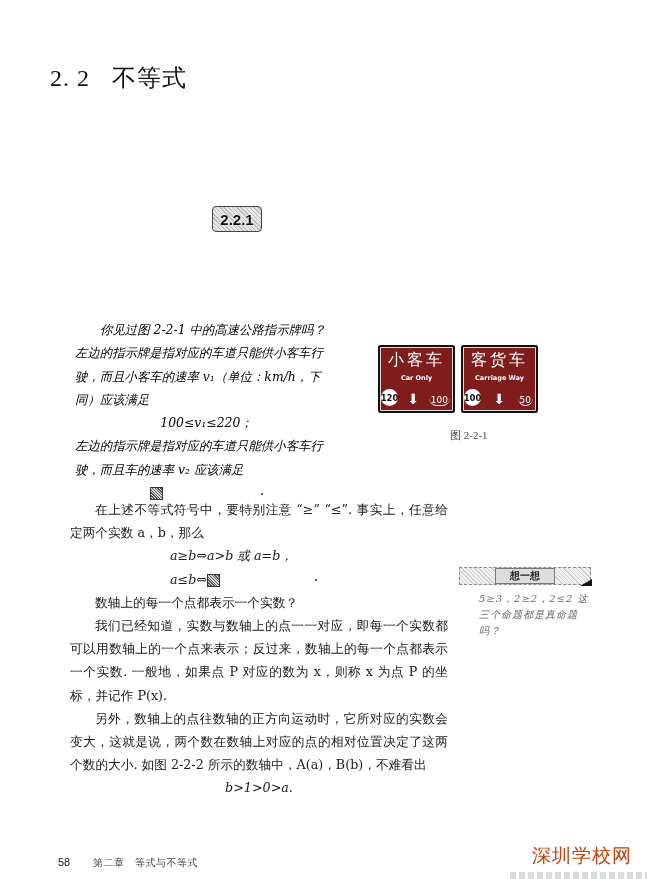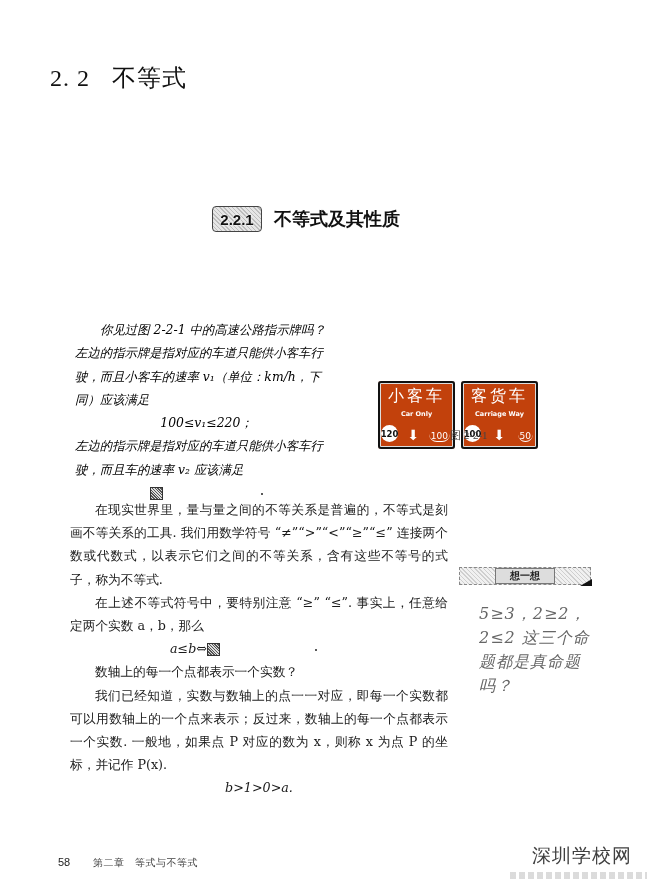--- a/index.html
+++ b/index.html
@@ -30,23 +30,23 @@
   .indent { text-indent: 25px; }
   .center { text-align: center; }
   .blank-box {
     display: inline-block; width: 11px; height: 11px; border: 1px solid #333;
     background: repeating-linear-gradient(45deg, #555 0 1px, #ddd 1px 2px);
     vertical-align: middle;
   }
   .dot { display: inline-block; width: 2px; height: 2px; background: #222; border-radius: 50%; vertical-align: middle; }
   .signs { left: 378px; top: 345px; display: flex; gap: 6px; }
   .sign {
-    width: 77px; height: 68px; background: #c2410c; border-radius: 3px;
+    width: 77px; height: 68px; background: #7f1d1d; border-radius: 3px;
     box-shadow: inset 0 0 0 2px #111, inset 0 0 0 3px #ddd;
-    color: #fff; font-family: "DejaVu Sans", sans-serif; position: relative; margin-top: 36px;
+    color: #fff; font-family: "DejaVu Sans", sans-serif; position: relative;
   }
   .sign .cn { position: absolute; top: 5px; left: 0; right: 0; text-align: center; font-size: 16px; letter-spacing: 3px; }
   .sign .en { position: absolute; top: 29px; left: 0; right: 0; text-align: center; font-size: 6.5px; font-weight: bold; }
   .sign .row { position: absolute; bottom: 7px; left: 3px; right: 5px; display: flex; justify-content: space-between; align-items: flex-end; }
   .sign .circle { width: 17px; height: 17px; border-radius: 50%; background: #fff; color: #111;
     font-size: 8.5px; font-weight: bold; display: flex; align-items: center; justify-content: center; }
   .sign .arrow { font-size: 14px; line-height: 1; }
   .sign .min { font-size: 9px; border-bottom: 1.5px solid #fff; border-radius: 0 0 8px 8px; padding: 0 2px; }
   .fig-caption { left: 450px; top: 428px; font-size: 11px; color: #444; font-family: "Liberation Serif", serif; }
   .body-text { left: 70px; top: 498px; width: 378px; font-size: 12.7px; line-height: 23.2px; color: #1a1a1a; }
@@ -56,37 +56,36 @@
   .think-box { left: 459px; top: 567px; width: 132px; }
   .think-header {
     height: 16px; border: 1px dashed #888;
     background: repeating-linear-gradient(45deg, #cfcfcf 0 1px, #f1f1f1 1px 3px);
     position: relative; display: flex; align-items: center; justify-content: center;
   }
   .think-header .lbl { font-size: 10px; font-weight: bold; color: #222; background: #ddd; padding: 0 14px; border: 1px solid #777;
     font-family: "DejaVu Sans", sans-serif; }
   .think-header .corner { position: absolute; right: -2px; bottom: -2px; width: 0; height: 0;
     border-left: 12px solid transparent; border-bottom: 7px solid #111; }
-  .think-body { margin-top: 17px; padding-left: 20px; font-size: 16px; line-height: 24px; color: #666; font-style: italic; letter-spacing: 1px; }
+  .think-body { margin-top: 6px; padding-left: 20px; font-size: 10px; line-height: 16px; color: #666; font-style: italic; letter-spacing: 1px; }
   .footer-page { left: 58px; top: 856px; font-size: 11px; font-family: "Liberation Sans", sans-serif; color: #222; }
   .footer-chapter { left: 93px; top: 856px; font-size: 10px; color: #444; letter-spacing: 0.5px; }
-  .watermark { left: 532px; top: 843px; font-size: 19px; color: #404040; font-family: "DejaVu Sans", sans-serif; letter-spacing: 1px; }
+  .watermark { left: 532px; top: 843px; font-size: 19px; color: #c2410c; font-family: "DejaVu Sans", sans-serif; letter-spacing: 1px; }
   .bottom-strip { left: 510px; top: 872px; width: 137px; height: 7px;
     background: repeating-linear-gradient(90deg, #ccc 0 6px, #fff 6px 9px); opacity: 0.7; }
 </style>
 </head>
 <body>
 
 <div class="abs chapter-title">
   <span class="num">2. 2</span><span>不等式</span>
 </div>
 
 <div class="abs section-heading">
   <div class="section-badge">2.2.1</div>
-  <div class="section-name">不等式及其性质</div>
 </div>
 
 <div class="abs intro">
   <p class="indent">你见过图 2-2-1 中的高速公路指示牌吗？左边的指示牌是指对应的车道只能供小客车行驶，而且小客车的速率 v₁（单位：km/h，下同）应该满足</p>
   <p class="center">100≤v₁≤220；</p>
   <p>左边的指示牌是指对应的车道只能供小客车行驶，而且车的速率 v₂ 应该满足</p>
   <p class="center">
     <span class="blank-box"></span>
     <span style="display:inline-block;width:90px"></span>
     <span class="dot"></span>
@@ -109,25 +108,26 @@
     <div class="row">
       <div class="circle">100</div>
       <div class="arrow">⬇</div>
       <div class="min">50</div>
     </div>
   </div>
 </div>
 <div class="abs fig-caption">图 2-2-1</div>
 
 <div class="abs body-text">
-  <p class="indent">在现实世界里，量与量之间的不等关系是普遍的，不等式是刻画不等关系的工具. 我们用数学符号 “≠”“&gt;”“&lt;”“≥”“≤” 连接两个数或代数式，以表示它们之间的不等关系，含有这些不等号的式子，称为不等式.</p>
   <p class="indent">在上述不等式符号中，要特别注意 “≥” “≤”. 事实上，任意给定两个实数 a，b，那么</p>
+  <p class="formula">a≥b⇔a&gt;b 或 a=b，</p>
   <p class="formula"><span>a≤b⇔</span><span class="blank-box"></span><span style="display:inline-block;width:95px"></span><span class="dot"></span></p>
   <p class="indent">数轴上的每一个点都表示一个实数？</p>
   <p class="indent">我们已经知道，实数与数轴上的点一一对应，即每一个实数都可以用数轴上的一个点来表示；反过来，数轴上的每一个点都表示一个实数. 一般地，如果点 P 对应的数为 x，则称 x 为点 P 的坐标，并记作 P(x).</p>
+  <p class="indent">另外，数轴上的点往数轴的正方向运动时，它所对应的实数会变大，这就是说，两个数在数轴上对应的点的相对位置决定了这两个数的大小. 如图 2-2-2 所示的数轴中，A(a)，B(b)，不难看出</p>
   <p class="formula-center">b&gt;1&gt;0&gt;a.</p>
 </div>
 
 <div class="abs think-box">
   <div class="think-header">
     <span class="lbl">想一想</span>
     <span class="corner"></span>
   </div>
   <div class="think-body">5≥3，2≥2，2≤2 这三个命题都是真命题吗？</div>
 </div>

